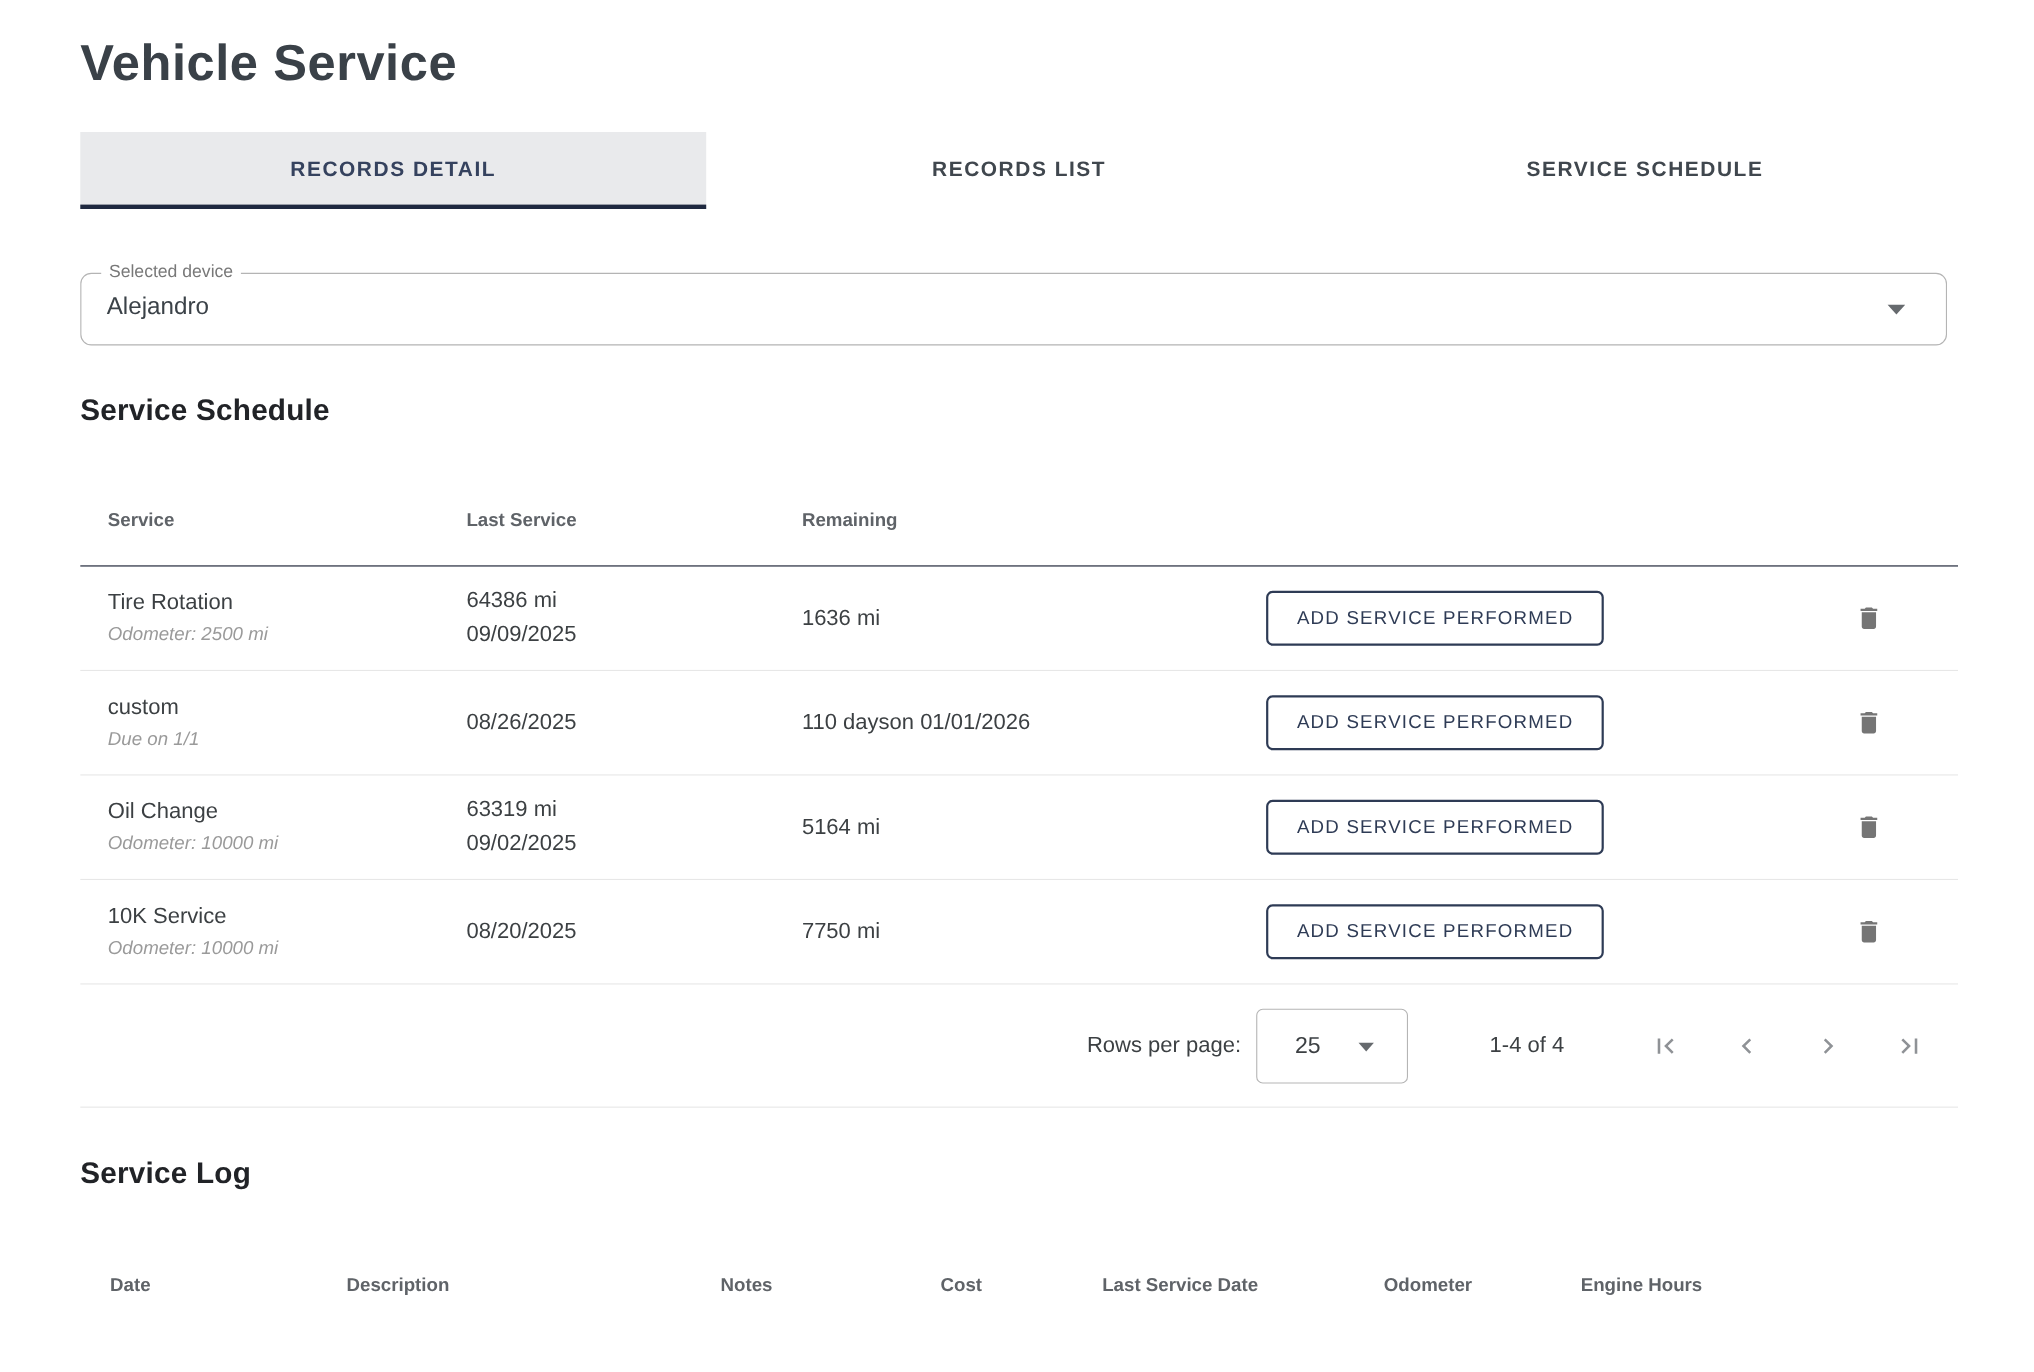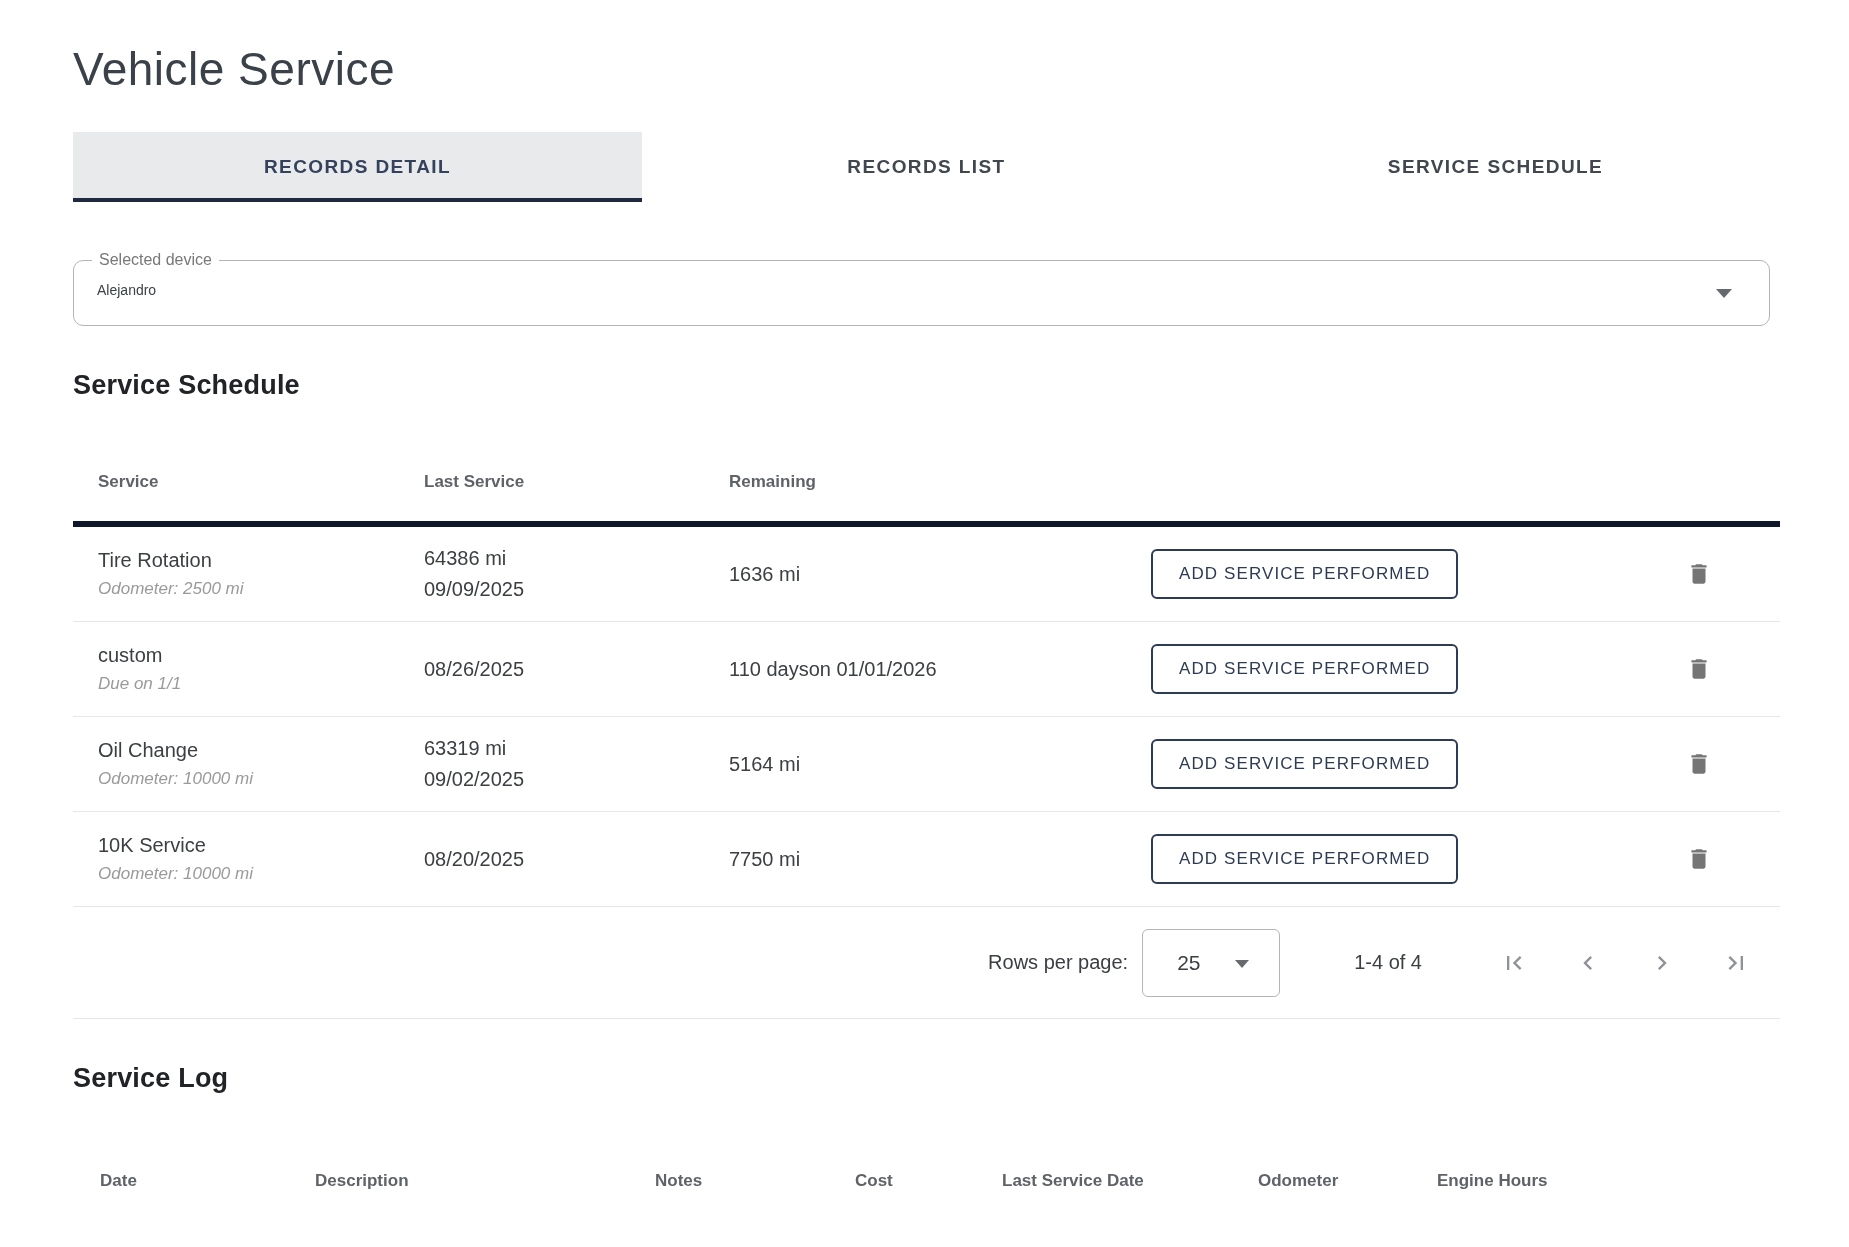--- a/index.html
+++ b/index.html
@@ -7,23 +7,23 @@
     width: 1849px; height: 1247px;
     background: #ffffff;
     font-family: "Liberation Sans", sans-serif;
     color: #3c4043;
     overflow: hidden;
   }
   .container { margin-left: 73px; width: 1707px; }
 
   
   .page-title {
-    padding-top: 42px;
+    padding-top: 30px;
     font-size: 46px;
-    font-weight: 400;
+    font-weight: 700;
     color: #3a4148;
     letter-spacing: 0.5px;
   }
 
   
   .tab-bar { display: flex; margin-top: 36px; }
   .tab {
     width: 33.333%;
     height: 70px;
     display: flex; align-items: center; justify-content: center;
@@ -48,21 +48,21 @@
     cursor: pointer;
     background: #fff;
   }
   .ds-label {
     position: absolute; top: -10px; left: 18px;
     background: #fff; padding: 0 7px;
     font-size: 16px; color: #787878;
   }
   .ds-value {
     display: block; line-height: 58px; padding-left: 23px;
-    font-size: 14px; color: #3b4248;
+    font-size: 22px; color: #3b4248;
   }
   .caret {
     position: absolute; right: 37px; top: 50%; margin-top: -4px;
     width: 0; height: 0;
     border-left: 8px solid transparent;
     border-right: 8px solid transparent;
     border-top: 9px solid #666a6e;
   }
 
   
@@ -73,21 +73,21 @@
   }
 
   
   .sched-table { margin-top: 42px; }
   .sched-grid {
     display: grid;
     grid-template-columns: 326px 305px 422px 330px 1fr;
     align-items: center;
     padding-left: 25px;
   }
-  .sched-head { height: 84px; border-bottom: 6px solid #0f172a; }
+  .sched-head { height: 84px; border-bottom: 1px solid #0f172a; }
   .col-header { font-size: 17px; font-weight: bold; color: #5f6368; }
   .sched-row { height: 95px; border-bottom: 1px solid #e7e7e7; }
   .svc-name { font-size: 20px; color: #3c4043; }
   .svc-sub { font-size: 17px; font-style: italic; color: #9a9a9a; margin-top: 7px; }
   .ls-line { font-size: 20px; color: #3c4043; line-height: 31px; }
   .ls-line:empty { display: none; }
   .rem-cell { font-size: 20px; color: #3c4043; }
   .add-btn {
     background: #fff;
     border: 2px solid #2e3b55;

